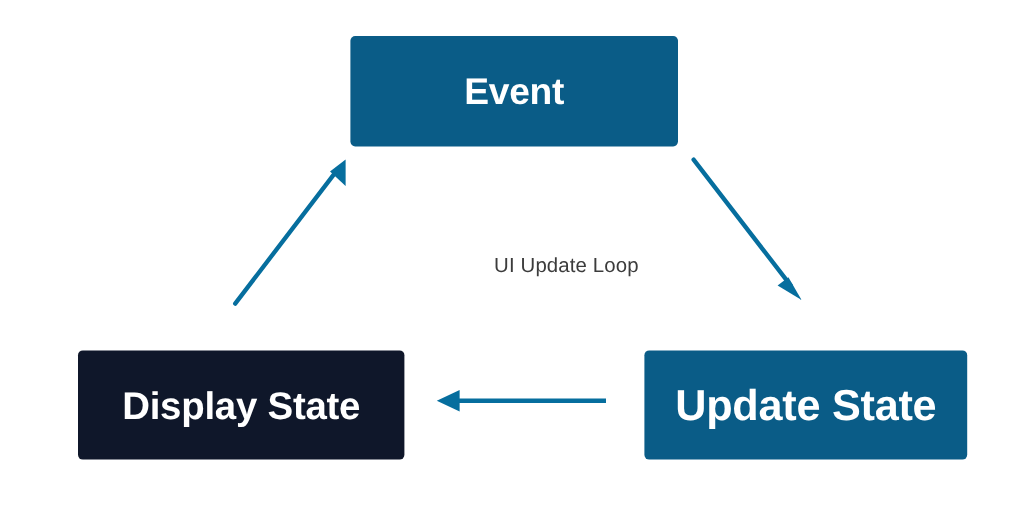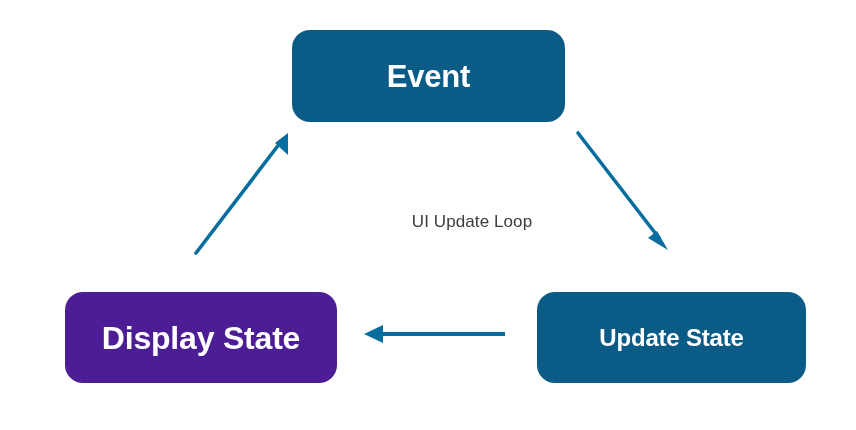--- a/index.html
+++ b/index.html
@@ -16,21 +16,21 @@
     width: 856px;
     height: 430px;
     background: #ffffff;
     overflow: hidden;
   }
   .node {
     position: absolute;
     display: flex;
     align-items: center;
     justify-content: center;
-    border-radius: 18px;
+    border-radius: 4px;
     box-sizing: border-box;
     color: #ffffff;
     font-weight: 700;
     letter-spacing: -0.2px;
     line-height: 1;
     user-select: none;
   }
   .node-label {
     display: block;
     white-space: nowrap;
@@ -47,21 +47,21 @@
     top: 292px;
     width: 272px;
     height: 91px;
     font-size: 32px;
   }
   #node-update-state {
     left: 537px;
     top: 292px;
     width: 269px;
     height: 91px;
-    font-size: 24px;
+    font-size: 36px;
   }
   #center-label {
     position: absolute;
     left: 0;
     top: 212px;
     width: 856px;
     text-align: center;
     font-size: 17px;
     letter-spacing: 0.1px;
     color: #3c3c3c;
@@ -98,21 +98,21 @@
     <g>
       <line x1="196" y1="253" x2="280" y2="143" stroke="#066E9E" stroke-width="3.6" stroke-linecap="round"></line>
       <polygon points="288,133 288,155 275,143" fill="#066E9E"></polygon>
     </g>
   </svg>
 
   <div class="node" id="node-event" style="background:#0A5C87">
     <span class="node-label">Event</span>
   </div>
 
-  <div class="node" id="node-display-state" style="background:#4c1d95">
+  <div class="node" id="node-display-state" style="background:#0f172a">
     <span class="node-label">Display State</span>
   </div>
 
   <div class="node" id="node-update-state" style="background:#0A5C87">
     <span class="node-label">Update State</span>
   </div>
 
   <div id="center-label">UI Update Loop</div>
 
 </div>

